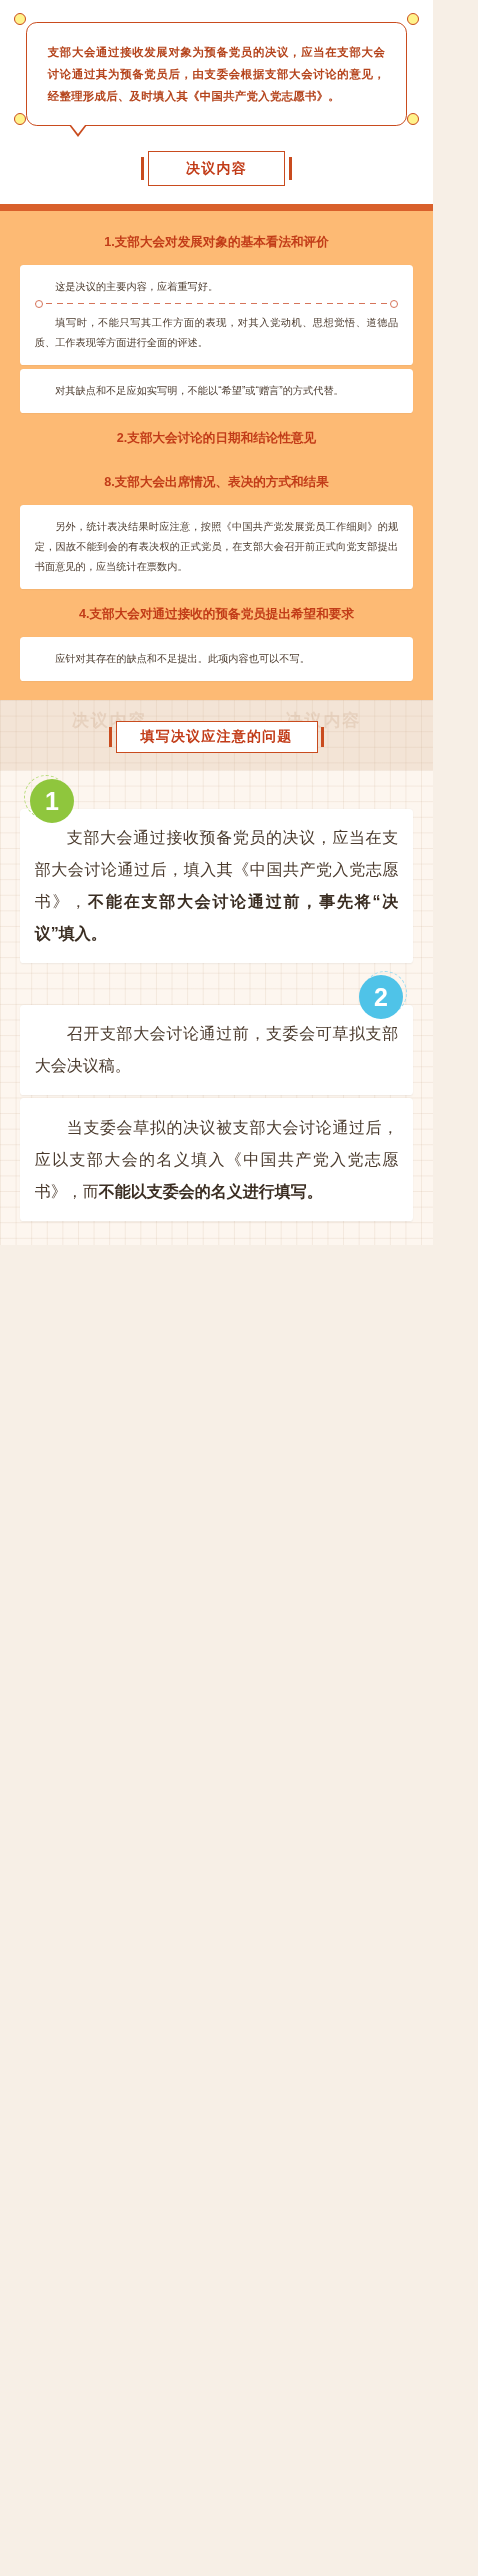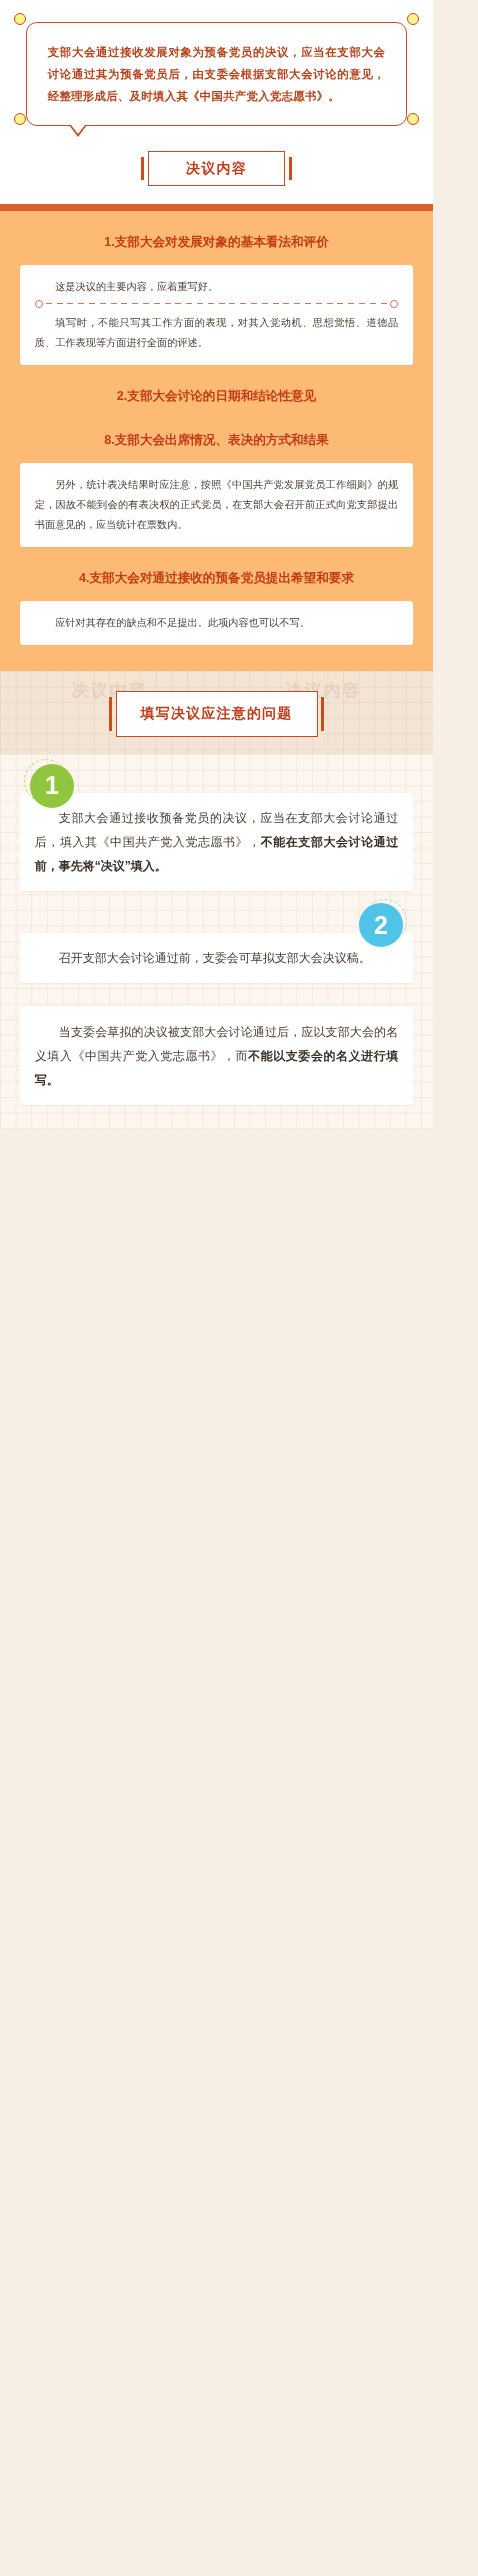--- a/index.html
+++ b/index.html
@@ -109,21 +109,21 @@
     font-size: 12.6px;
     color: #c23c18;
     font-weight: bold;
     margin: 3.6px 0 13.2px 0;
     line-height: 1.5;
   }
   .card {
     background: #ffffff;
     border-radius: 3.6px;
     padding: 12px 14.4px;
-    margin-bottom: 10px;
+    margin-bottom: 4px;
     box-shadow: 0 0.6px 1.2px rgba(0,0,0,0.04);
   }
   .card p {
     font-size: 10.2px;
     line-height: 1.95;
     color: #4a3a2d;
     text-align: justify;
     text-indent: 2em;
   }
   .divider {
@@ -163,21 +163,21 @@
     font-weight: bold;
     letter-spacing: 1.8px;
   }
   .ghost.g1 { left: 72px; top: 8.4px; }
   .ghost.g2 { right: 72px; top: 8.4px; }
   .banner2 {
     display: inline-block;
     position: relative;
     background: #ffffff;
     border: 1.8px solid #c94b1e;
-    padding: 13px 24px;
+    padding: 6px 24px;
     font-size: 14px;
     font-weight: bold;
     color: #c23c18;
     letter-spacing: 1.2px;
   }
   .banner2:before, .banner2:after {
     content: "";
     position: absolute;
     top: 4.8px; bottom: 4.8px;
     width: 3px;
@@ -223,21 +223,21 @@
   .badge-wrap { position: relative; }
 
   .num-card {
     background: #ffffff;
     border-radius: 3.6px;
     padding: 13.2px 14.4px;
     margin-top: -14.4px;
     box-shadow: 0 0.6px 1.8px rgba(0,0,0,0.06);
   }
   .num-card p {
-    font-size: 12px;
+    font-size: 16px;
     line-height: 2;
     color: #4a3a2d;
     text-align: justify;
     text-indent: 2em;
   }
   .bold { font-weight: bold; color: #3a2d22; }
   .spacer { height: 8.4px; }
 
   
   .grid-bg {
@@ -269,20 +269,23 @@
   <div class="orange-strip"></div>
 
   <div class="content-area">
 
     <h2 class="sec-title">1.支部大会对发展对象的基本看法和评价</h2>
     <div class="card">
       <p>这是决议的主要内容，应着重写好。</p>
       <span class="divider"></span>
       <p>填写时，不能只写其工作方面的表现，对其入党动机、思想觉悟、道德品质、工作表现等方面进行全面的评述。</p>
     </div>
+    <div class="card">
+      <p>对其缺点和不足应如实写明，不能以“希望”或“赠言”的方式代替。</p>
+    </div>
 
     <div class="spacer"></div>
 
     <h2 class="sec-title">2.支部大会讨论的日期和结论性意见</h2>
 
     <div class="spacer"></div>
 
     <h2 class="sec-title">8.支部大会出席情况、表决的方式和结果</h2>
     <div class="card">
       <p>另外，统计表决结果时应注意，按照《中国共产党发展党员工作细则》的规定，因故不能到会的有表决权的正式党员，在支部大会召开前正式向党支部提出书面意见的，应当统计在票数内。</p>
@@ -324,21 +327,21 @@
     <div class="num-block">
       <div class="badge-row right">
         <div class="badge-wrap">
           <span class="halo b"></span>
           <div class="badge blue">2</div>
         </div>
       </div>
       <div class="num-card">
         <p>召开支部大会讨论通过前，支委会可草拟支部大会决议稿。</p>
       </div>
-      <div class="num-card" style="margin-top:23px;">
+      <div class="num-card" style="margin-top:3px;">
         <p>
           <span>当支委会草拟的决议被支部大会讨论通过后，应以支部大会的名义填入《中国共产党入党志愿书》，而</span><span class="bold">不能以支委会的名义进行填写。</span>
         </p>
       </div>
     </div>
 
   </div>
 
 </div>
 

